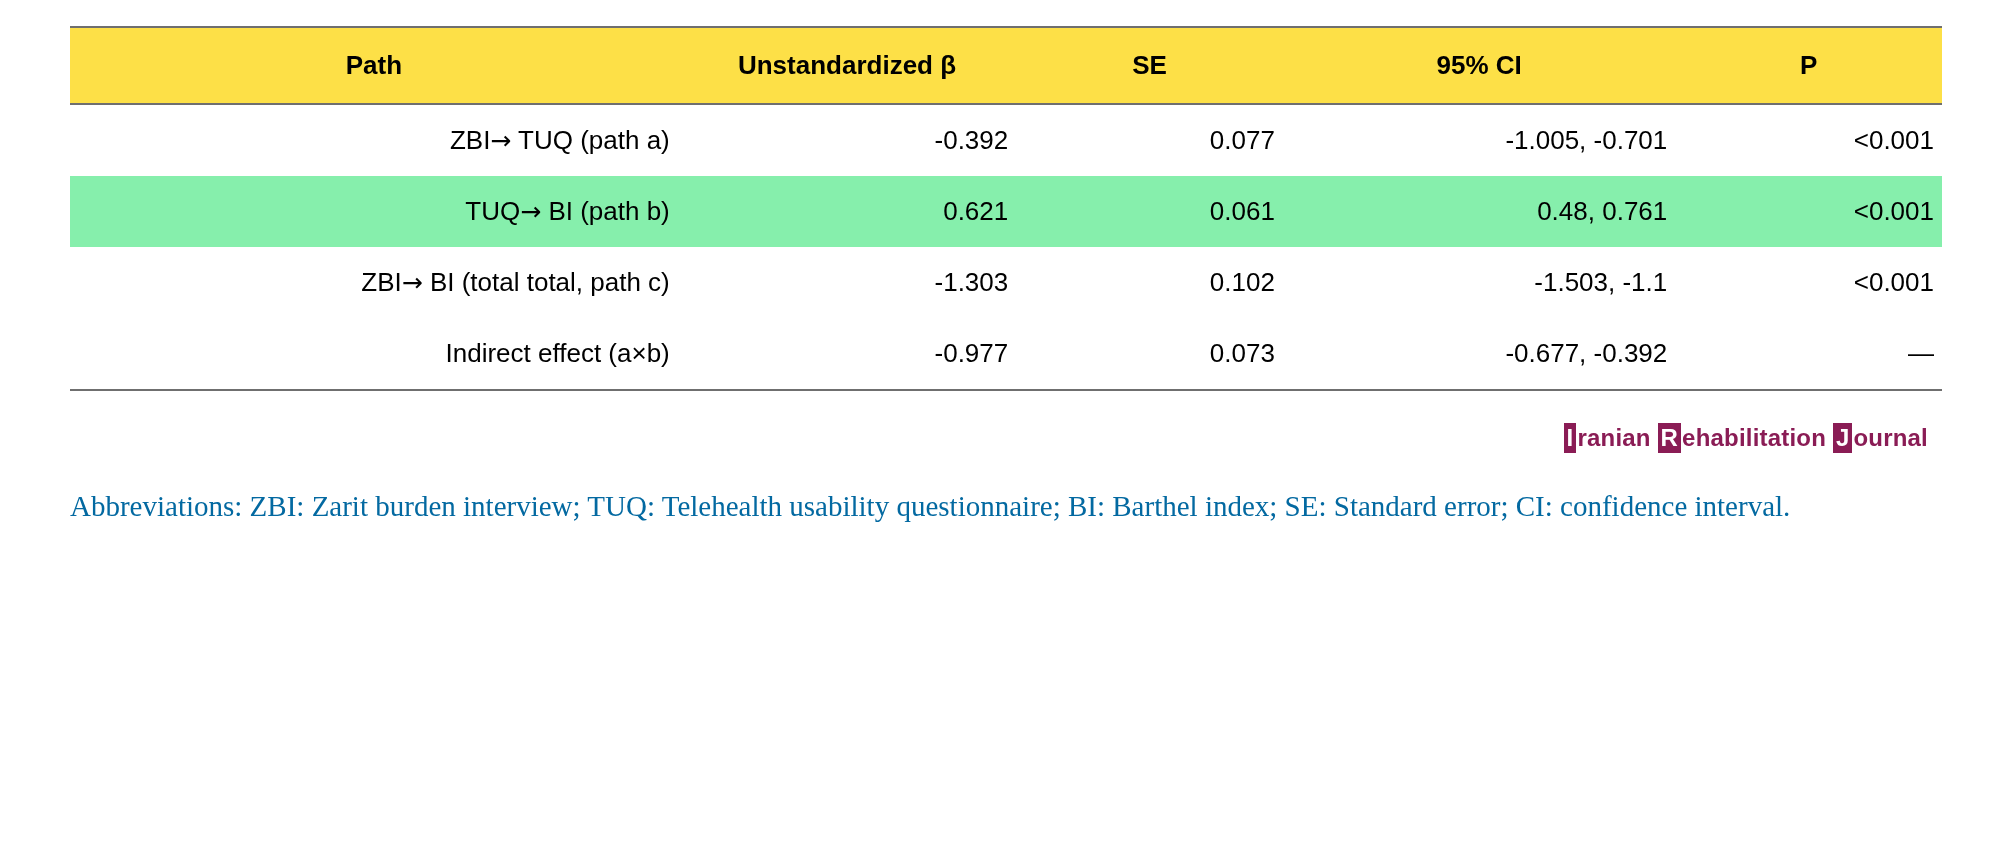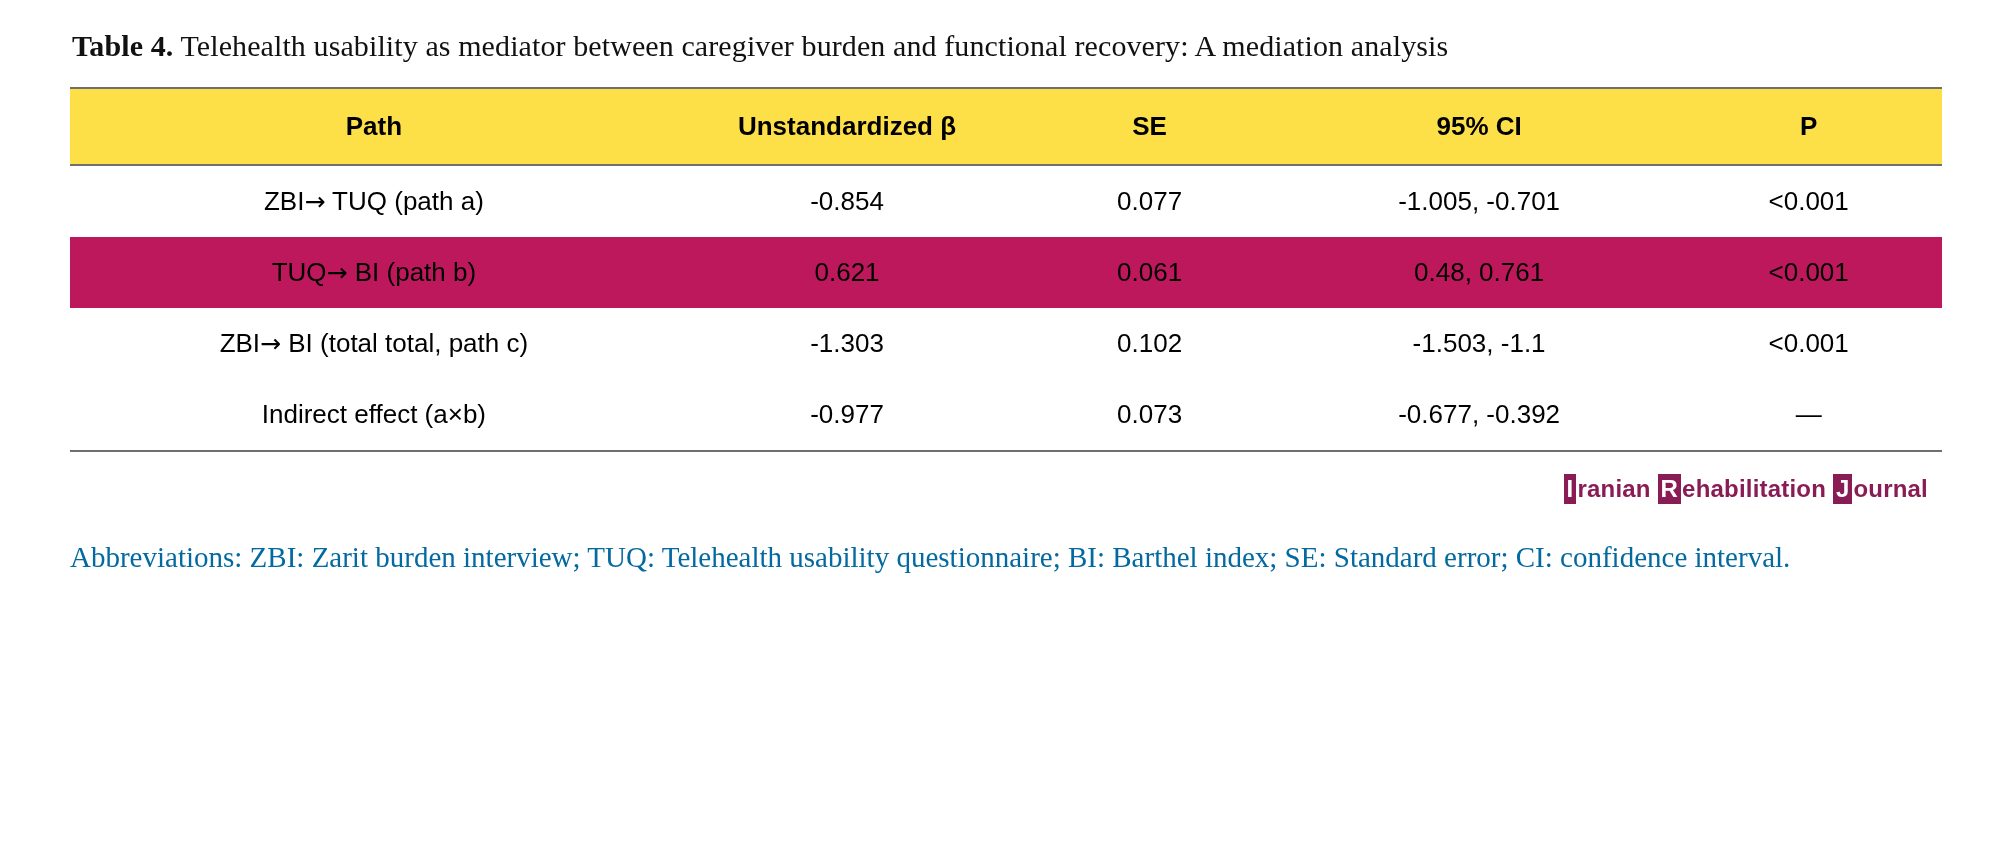--- a/index.html
+++ b/index.html
@@ -44,46 +44,46 @@
     font-weight: bold;
     color: #000000;
     padding: 22px 8px 22px 8px;
     text-align: center;
     border-top: 2px solid #6f6f6f;
     border-bottom: 2px solid #6f6f6f;
   }
   table.data-table tbody td {
     font-size: 26px;
     padding: 20px 8px 20px 8px;
-    text-align: center;
+    text-align: right;
     color: #000000;
     border: none;
   }
   table.data-table tbody tr.alt td {
-    background: #be185d;
+    background: #86efac;
   }
   table.data-table tbody tr.last-row td {
     border-bottom: 2px solid #6f6f6f;
   }
   .col-path { width: 33%; }
   .col-beta { width: 18%; }
   .col-se   { width: 14%; }
   .col-ci   { width: 21%; }
   .col-p    { width: 14%; }
 
   .arrow-cell .arrow {
     font-family: "DejaVu Sans", sans-serif;
     font-size: 25px;
   }
 
   .journal-mark {
     display: flex;
     justify-content: flex-end;
     align-items: flex-start;
-    margin-top: 22px;
+    margin-top: 32px;
     padding-right: 2px;
   }
   .journal-mark .jm-text {
     font-family: "Liberation Sans", sans-serif;
     font-size: 24px;
     font-weight: bold;
     color: #8a1c55;
     letter-spacing: 0.2px;
     white-space: nowrap;
   }
@@ -101,38 +101,35 @@
     line-height: 1.32;
     color: #0369a1;
     max-width: 1880px;
   }
 </style>
 </head>
 <body>
 
 <div class="page">
 
-  <div class="caption">
-    <span class="caption-label">Table 4.</span><span> Telehealth usability as mediator between caregiver burden and functional recovery: A mediation analysis</span>
-  </div>
 
   <table class="data-table">
     <thead>
       <tr>
         <th class="col-path">Path</th>
         <th class="col-beta">Unstandardized β</th>
         <th class="col-se">SE</th>
         <th class="col-ci">95% CI</th>
         <th class="col-p">P</th>
       </tr>
     </thead>
     <tbody>
       <tr>
         <td class="col-path arrow-cell"><span>ZBI</span><span class="arrow">→</span><span> TUQ (path a)</span></td>
-        <td class="col-beta">-0.854</td>
+        <td class="col-beta">-0.392</td>
         <td class="col-se">0.077</td>
         <td class="col-ci">-1.005, -0.701</td>
         <td class="col-p">&lt;0.001</td>
       </tr>
       <tr class="alt">
         <td class="col-path arrow-cell"><span>TUQ</span><span class="arrow">→</span><span> BI (path b)</span></td>
         <td class="col-beta">0.621</td>
         <td class="col-se">0.061</td>
         <td class="col-ci">0.48, 0.761</td>
         <td class="col-p">&lt;0.001</td>

